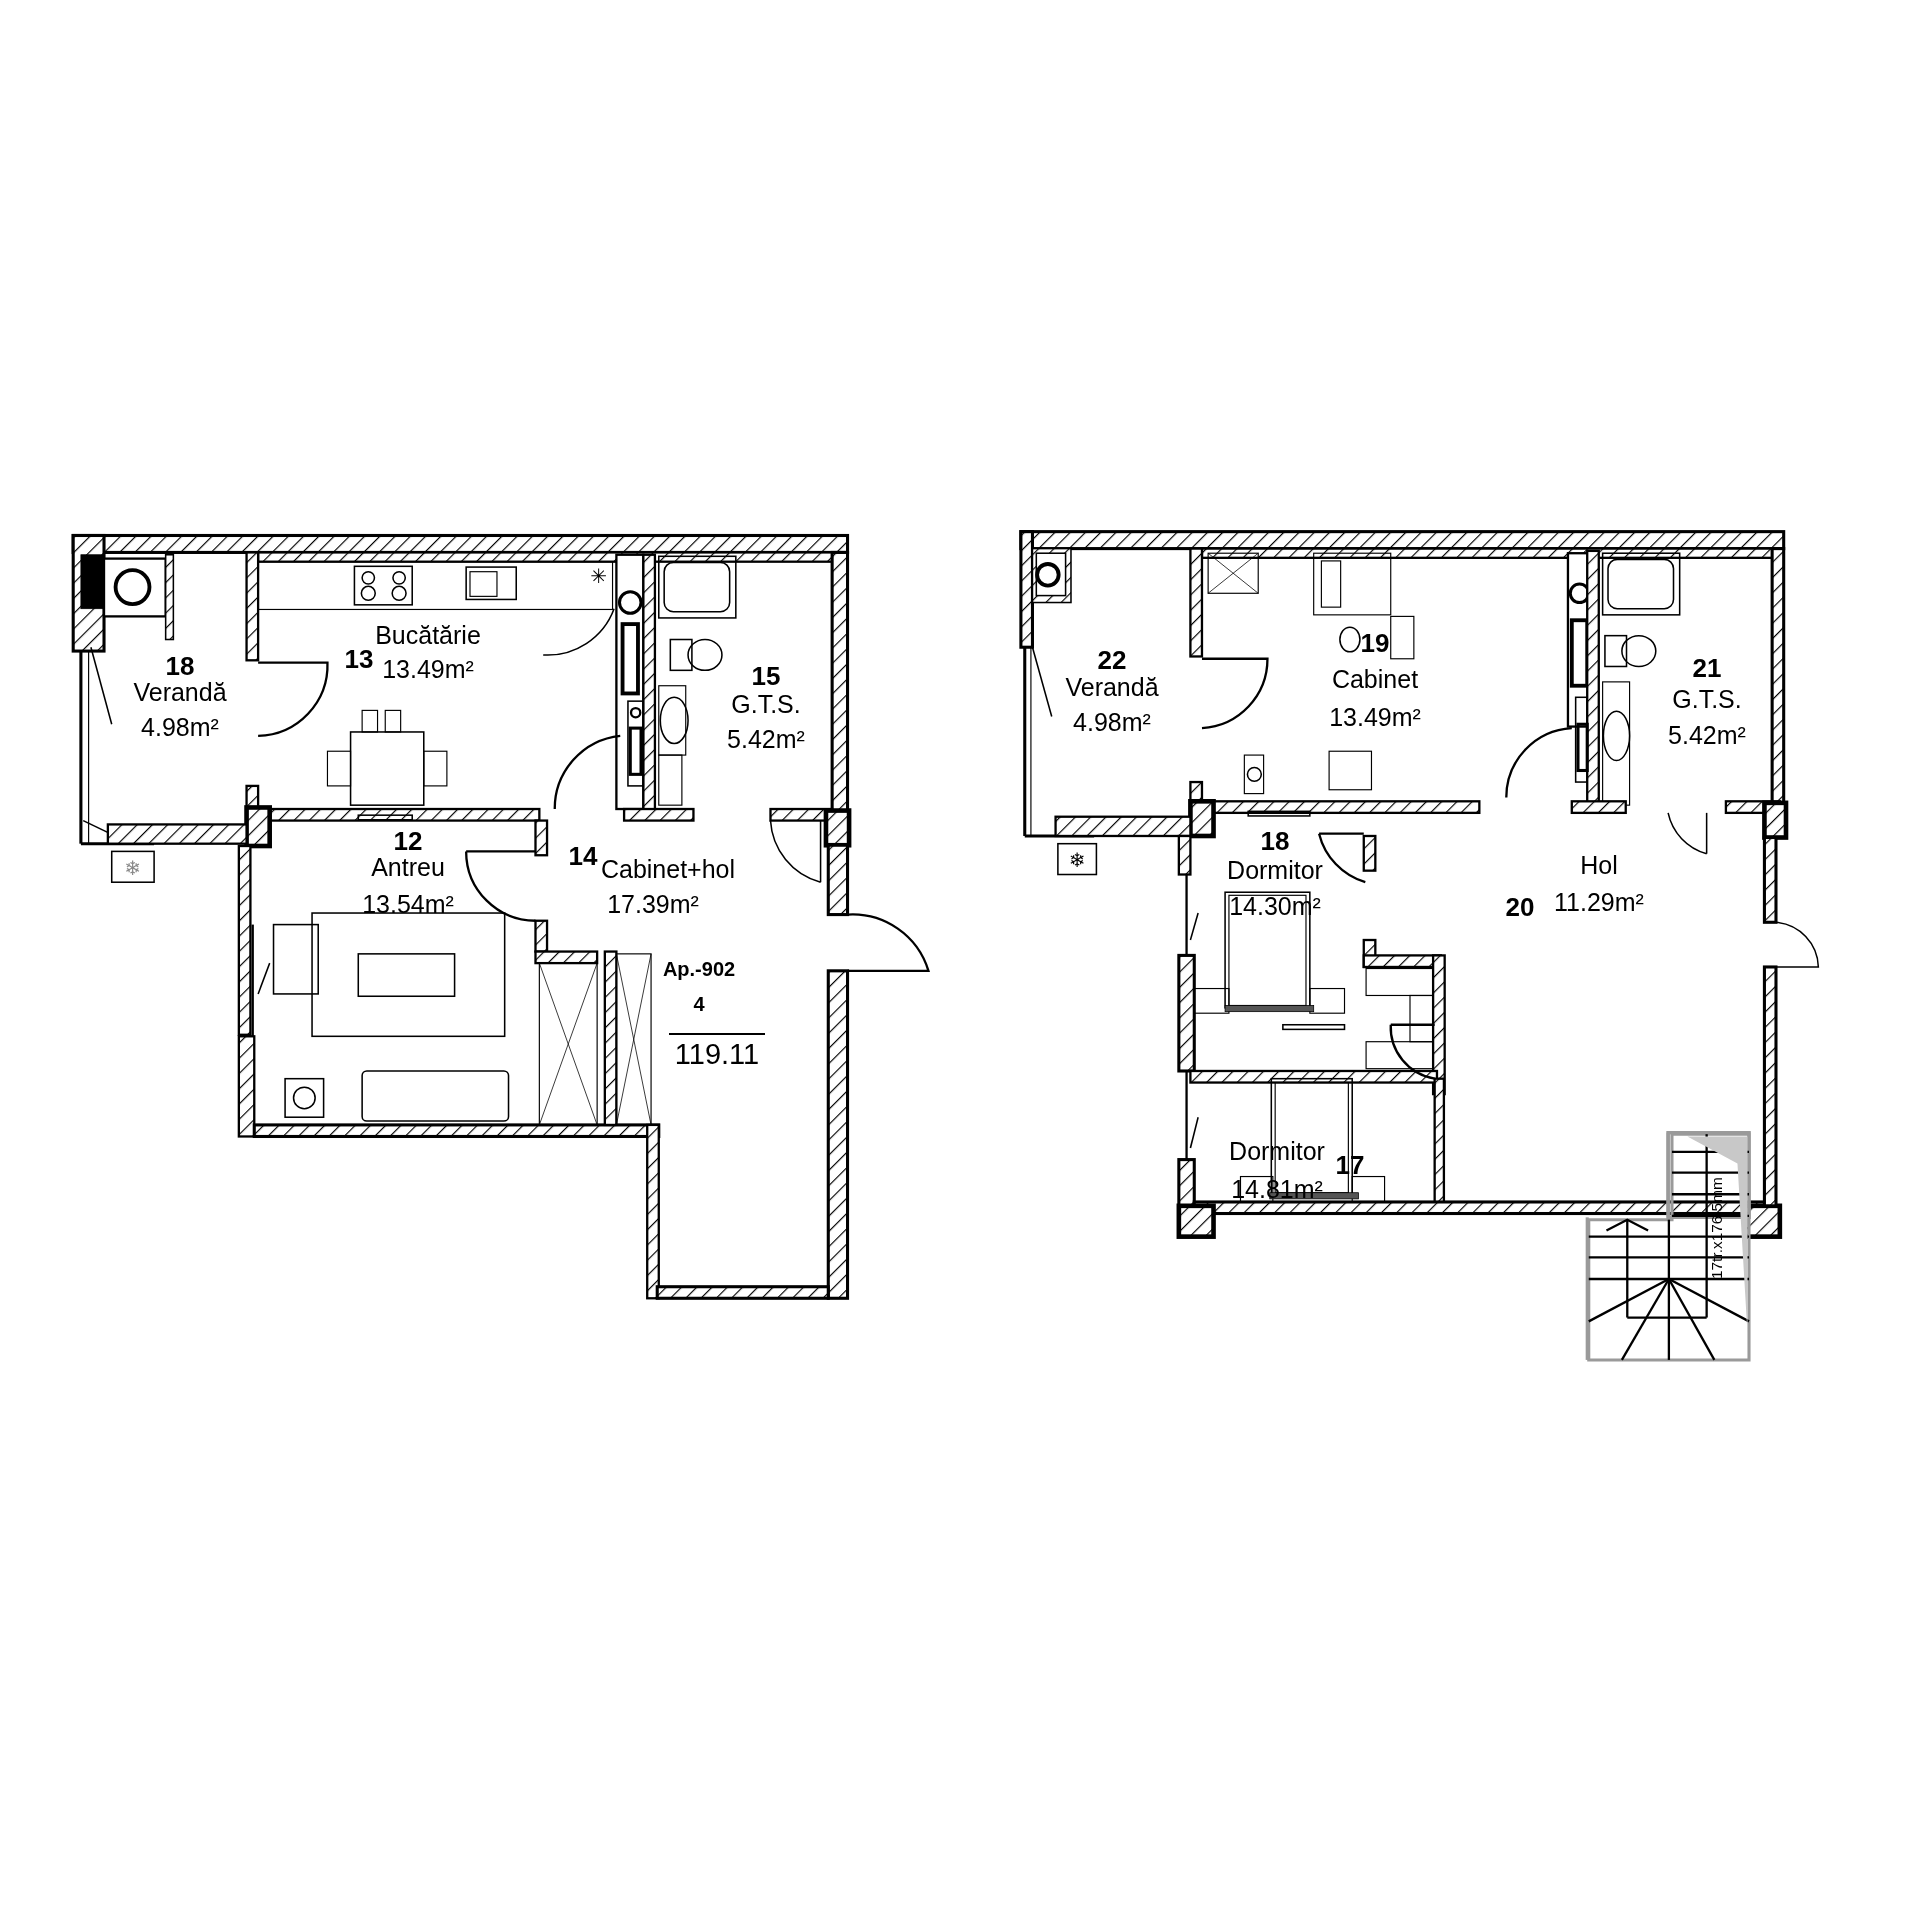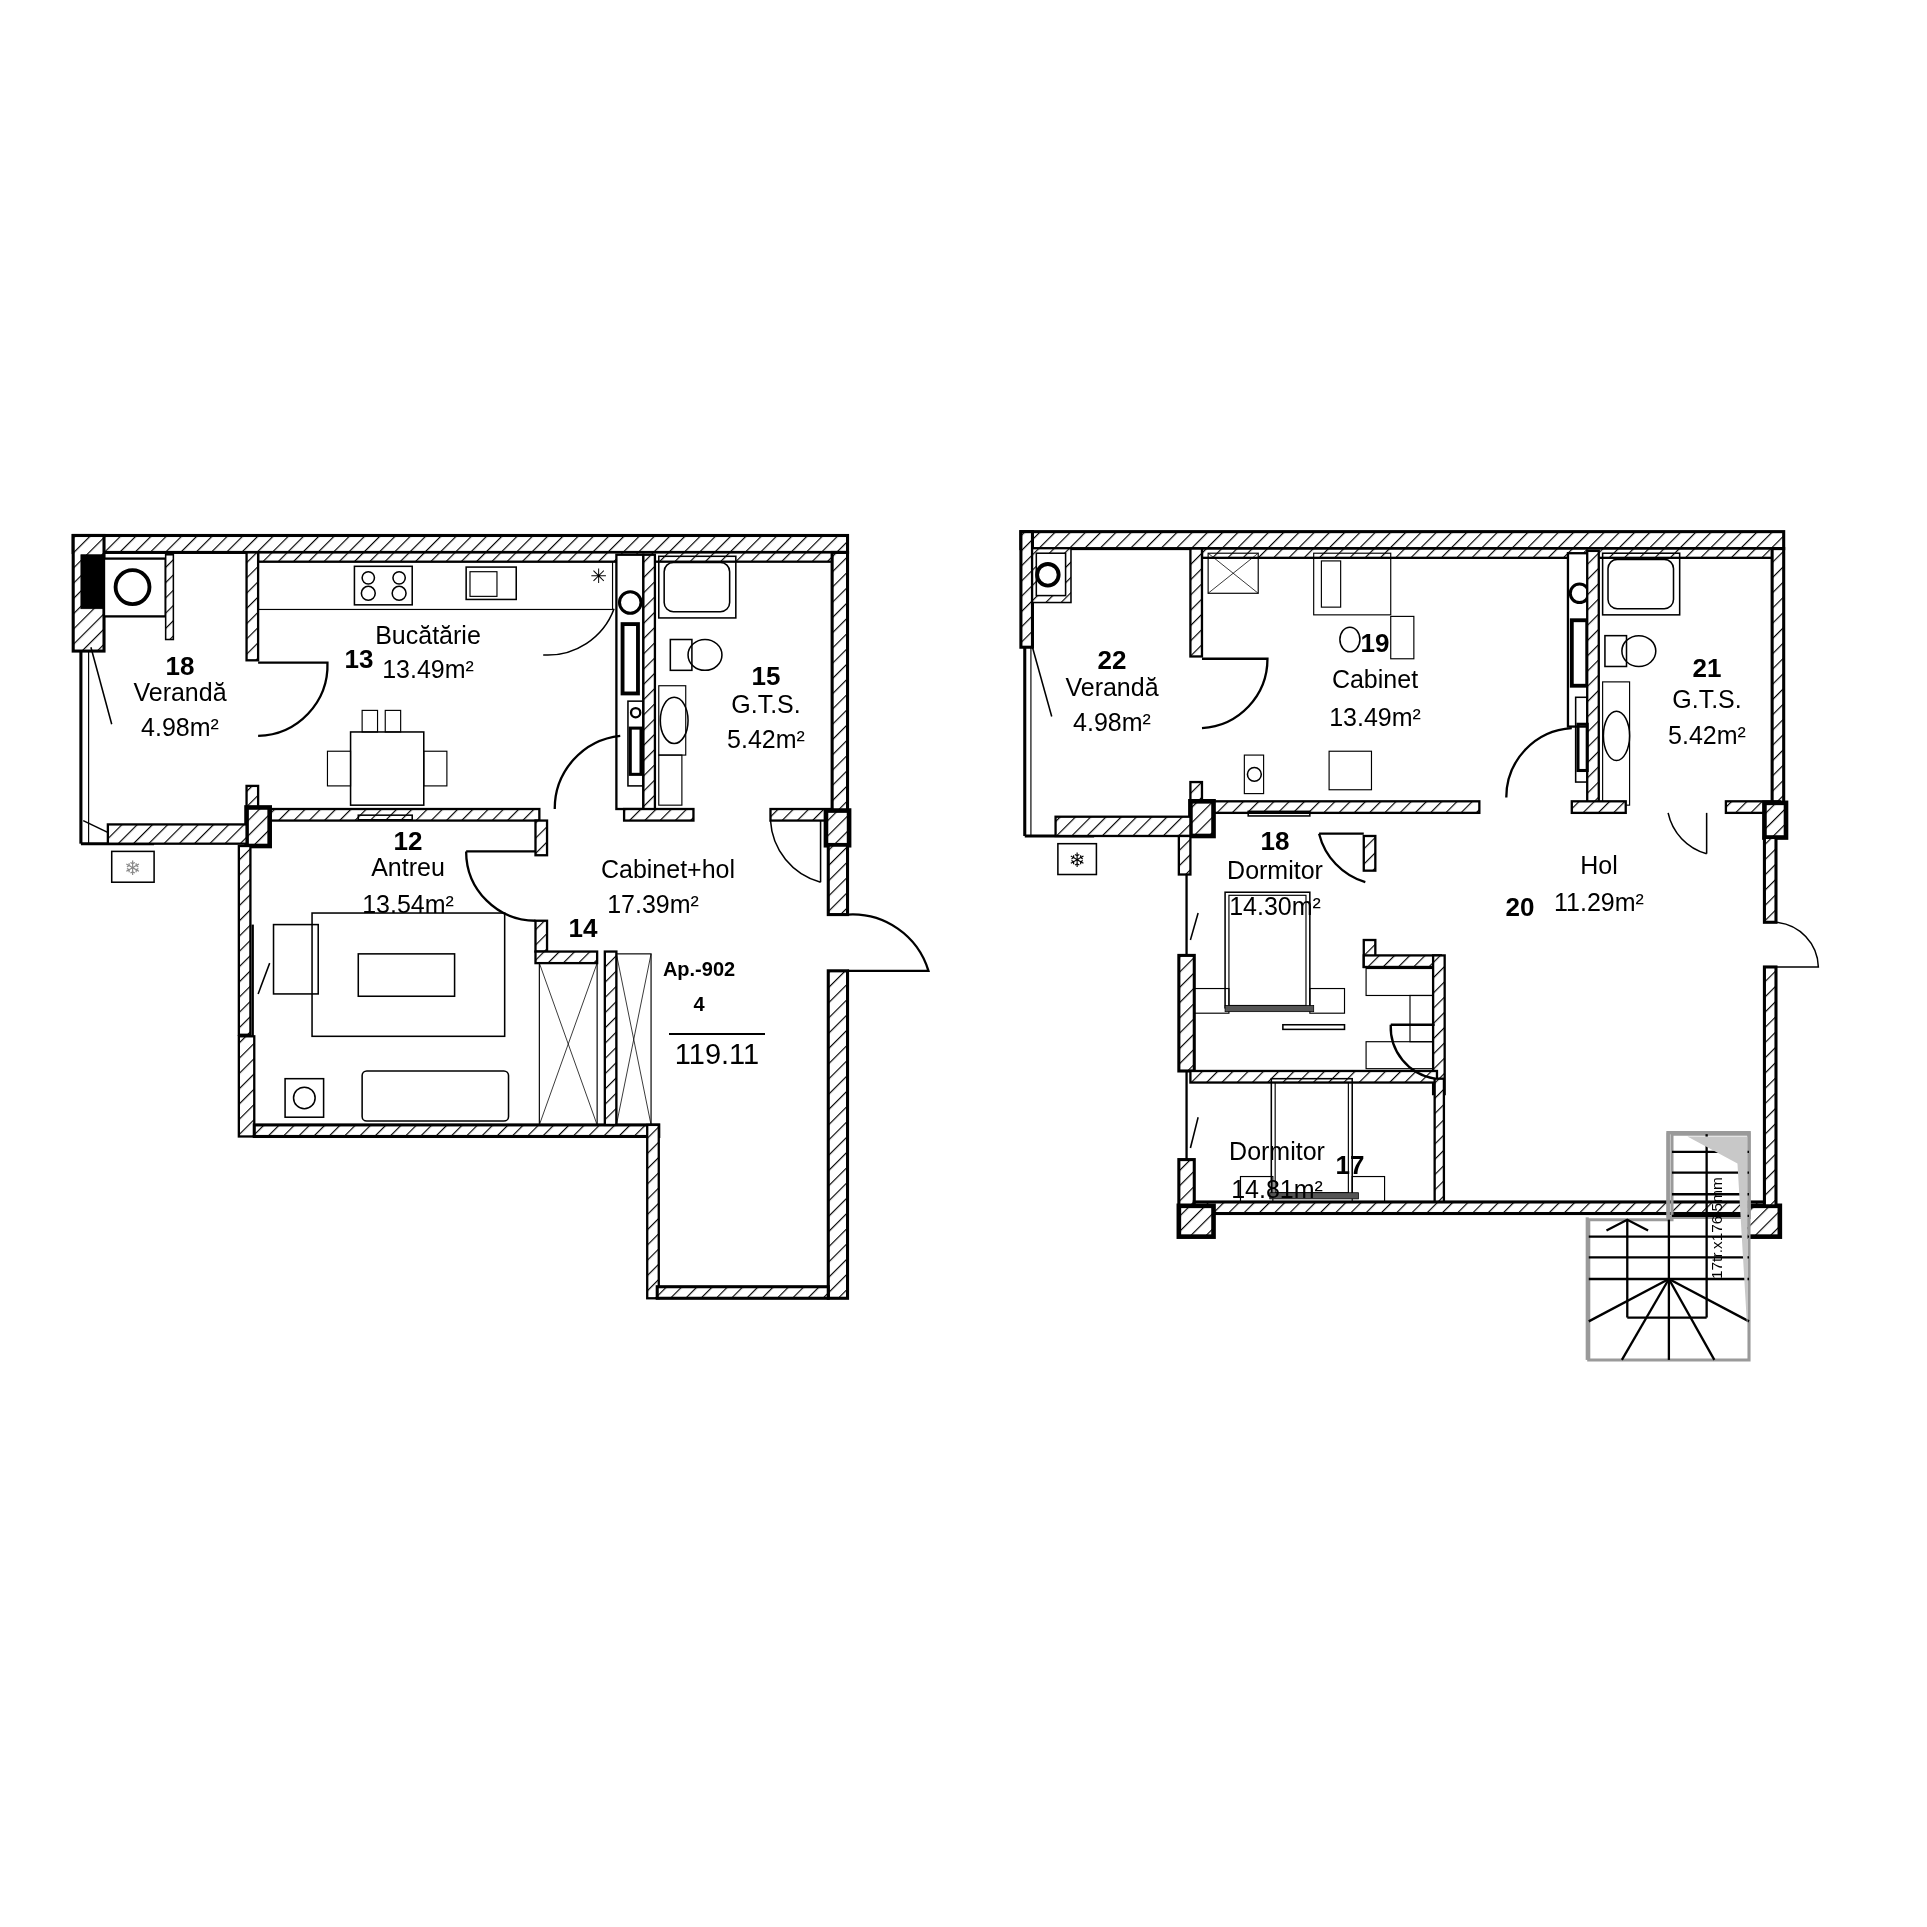--- a/index.html
+++ b/index.html
@@ -280,21 +280,21 @@
 <div class="lbl area" style="left:428px;top:657px">13.49m²</div>
 
 <div class="lbl num" style="left:766px;top:663px">15</div>
 <div class="lbl name" style="left:766px;top:692px">G.T.S.</div>
 <div class="lbl area" style="left:766px;top:727px">5.42m²</div>
 
 <div class="lbl num" style="left:408px;top:828px">12</div>
 <div class="lbl name" style="left:408px;top:855px">Antreu</div>
 <div class="lbl area" style="left:408px;top:892px">13.54m²</div>
 
-<div class="lbl num" style="left:583px;top:915px">14</div>
+<div class="lbl num" style="left:583px;top:843px">14</div>
 <div class="lbl name" style="left:668px;top:857px">Cabinet+hol</div>
 <div class="lbl area" style="left:653px;top:892px">17.39m²</div>
 
 <div class="lbl apt" style="left:699px;top:959px">Ap.-902</div>
 <div class="lbl apt" style="left:699px;top:994px">4</div>
 <div class="lbl tot" style="left:699px;top:1033px;width:96px;text-align:center">119.11</div>
 
 <div class="lbl num" style="left:1112px;top:647px">22</div>
 <div class="lbl name" style="left:1112px;top:675px">Verandă</div>
 <div class="lbl area" style="left:1112px;top:710px">4.98m²</div>

